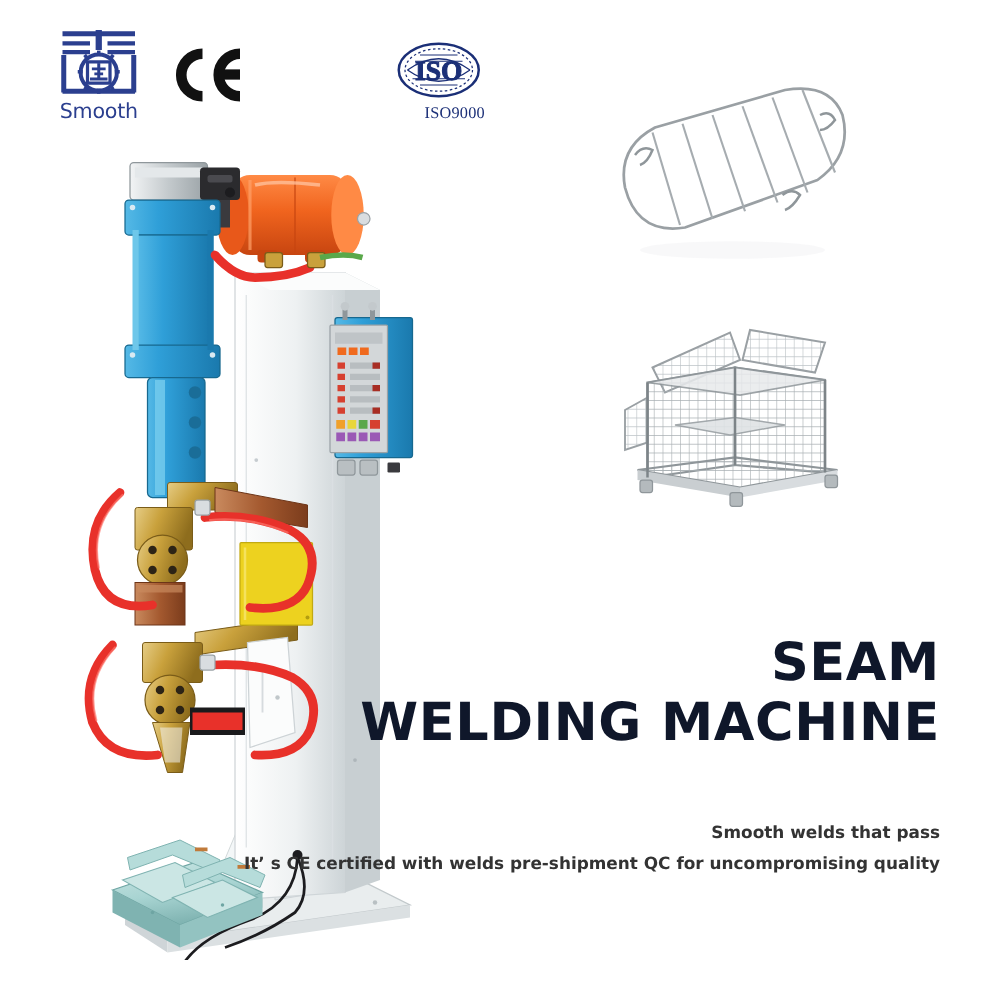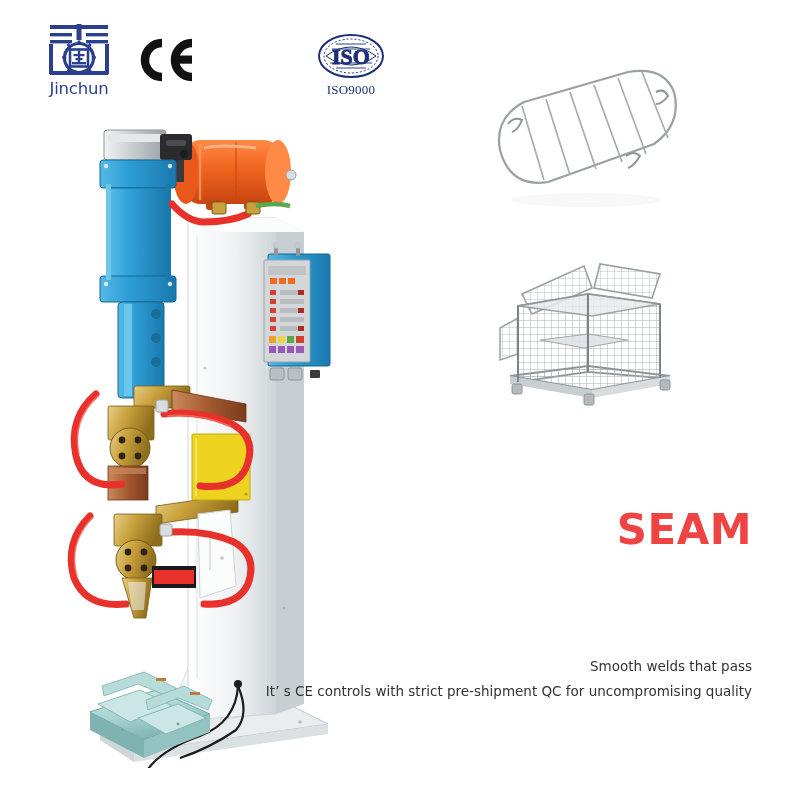--- a/index.html
+++ b/index.html
@@ -48,21 +48,21 @@
 
   
   #badge-rohs { left: 172px; top: 10px; }
   #rohs-mark { display: block; width: 76px; height: 64px; }
 
   
   #badge-iso { left: 276px; top: 10px; }
   #iso-mark { display: block; width: 74px; height: 52px; }
   #iso-sub {
     display: block;
-    text-align: center;
+    text-align: right;
     font-family: "Liberation Serif", serif;
     font-size: 13px;
     color: #1b2f77;
     margin-top: -2px;
     letter-spacing: 0.2px;
   }
 
   
   #machine-photo {
     position: absolute;
@@ -97,32 +97,33 @@
     top: 506px;
     width: 520px;
     text-align: right;
   }
   #headline .hl-line {
     display: block;
     font-family: "DejaVu Sans", sans-serif;
     font-weight: bold;
     font-size: 42px;
     line-height: 48px;
-    color: #ef4444;
+    color: #0f172a;
     letter-spacing: 0.5px;
     white-space: nowrap;
   }
 
   
   #body-copy {
     position: absolute;
     right: 48px;
     top: 654px;
     width: 560px;
     text-align: right;
+    font-weight: bold;
   }
   #body-copy .copy-line {
     display: block;
     font-family: "DejaVu Sans", sans-serif;
     font-size: 13.5px;
     line-height: 25px;
     color: #333333;
     white-space: nowrap;
   }
 </style>
@@ -161,21 +162,21 @@
             <rect x="31.6" y="49" width="2.8" height="4"></rect>
           </g>
 
           <rect x="24" y="27.5" width="18" height="17" fill="none" stroke="#2b3f8f" stroke-width="2.6"></rect>
           <rect x="27.5" y="32" width="11" height="2.2"></rect>
           <rect x="29.5" y="36" width="7" height="2.2"></rect>
           <rect x="26" y="40" width="14" height="2.4"></rect>
           <rect x="31.8" y="28.5" width="2.4" height="12"></rect>
         </g>
       </svg>
-      <span id="jinchun-word">Jinchun</span>
+      <span id="jinchun-word">Smooth</span>
     </div>
 
     <div class="badge" id="badge-ce">
       <svg id="ce-mark" viewBox="0 0 62 52">
         <g fill="none" stroke="#111111" stroke-width="8.5">
           <path d="M28 9 A17 17 0 1 0 28 43"></path>
           <path d="M58 9 A17 17 0 1 0 58 43"></path>
         </g>
         <rect x="41" y="21.5" width="17" height="8.2" fill="#111111"></rect>
       </svg>
@@ -508,20 +509,21 @@
       <g stroke="#7d8488" stroke-width="2" fill="none">
         <path d="M30 56 L30 132"></path>
         <path d="M100 44 L100 122"></path>
         <path d="M172 54 L172 128"></path>
       </g>
     </svg>
   </div>
 
   <div id="headline">
     <span class="hl-line">SEAM</span>
+    <span class="hl-line">WELDING MACHINE</span>
   </div>
 
   <div id="body-copy">
     <span class="copy-line">Smooth welds that pass</span>
-    <span class="copy-line">It’  s CE controls with strict pre-shipment QC for uncompromising quality</span>
+    <span class="copy-line">It’  s CE certified with welds pre-shipment QC for uncompromising quality</span>
   </div>
 
 </div>
 
 </body></html>

